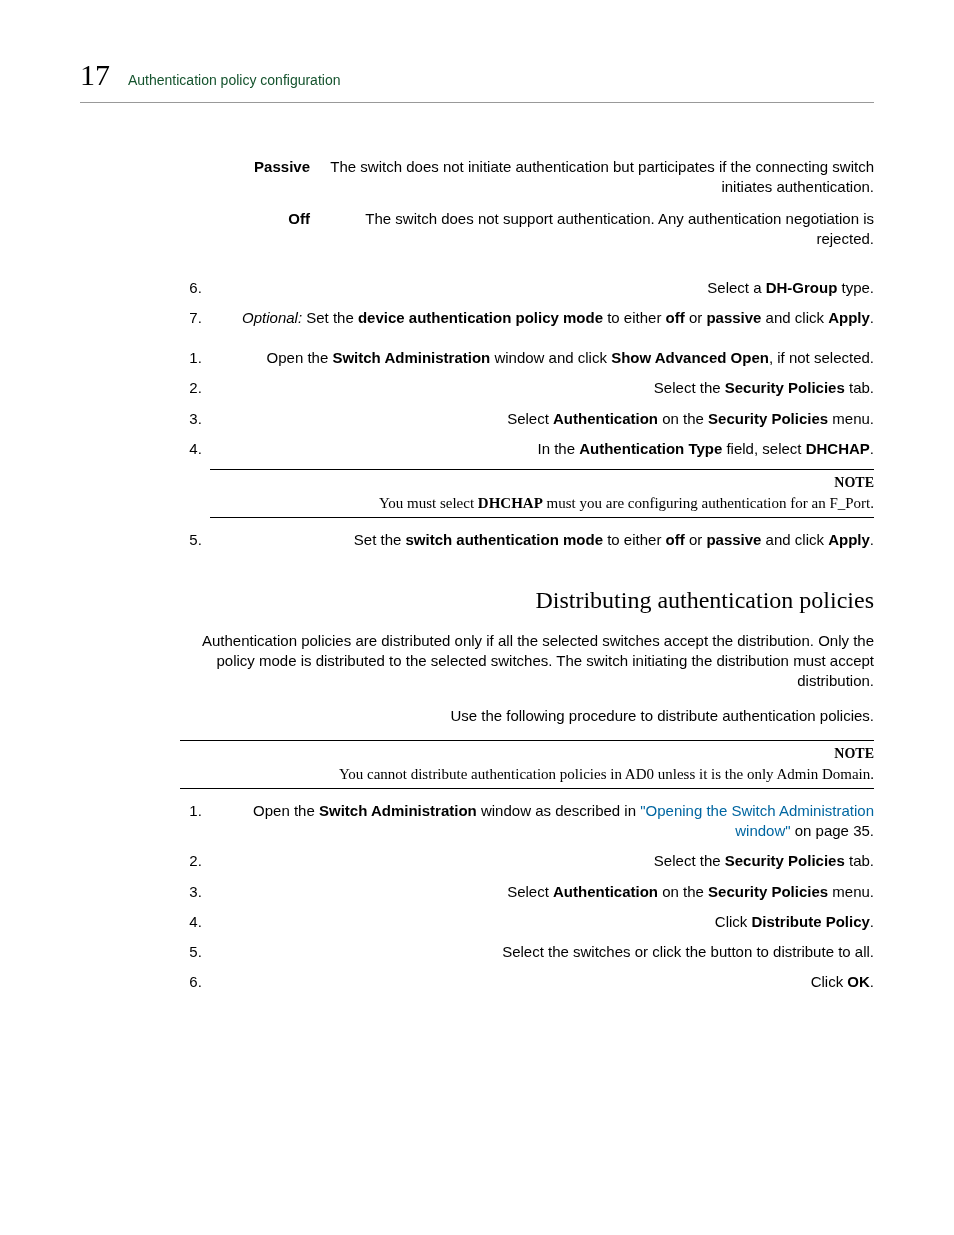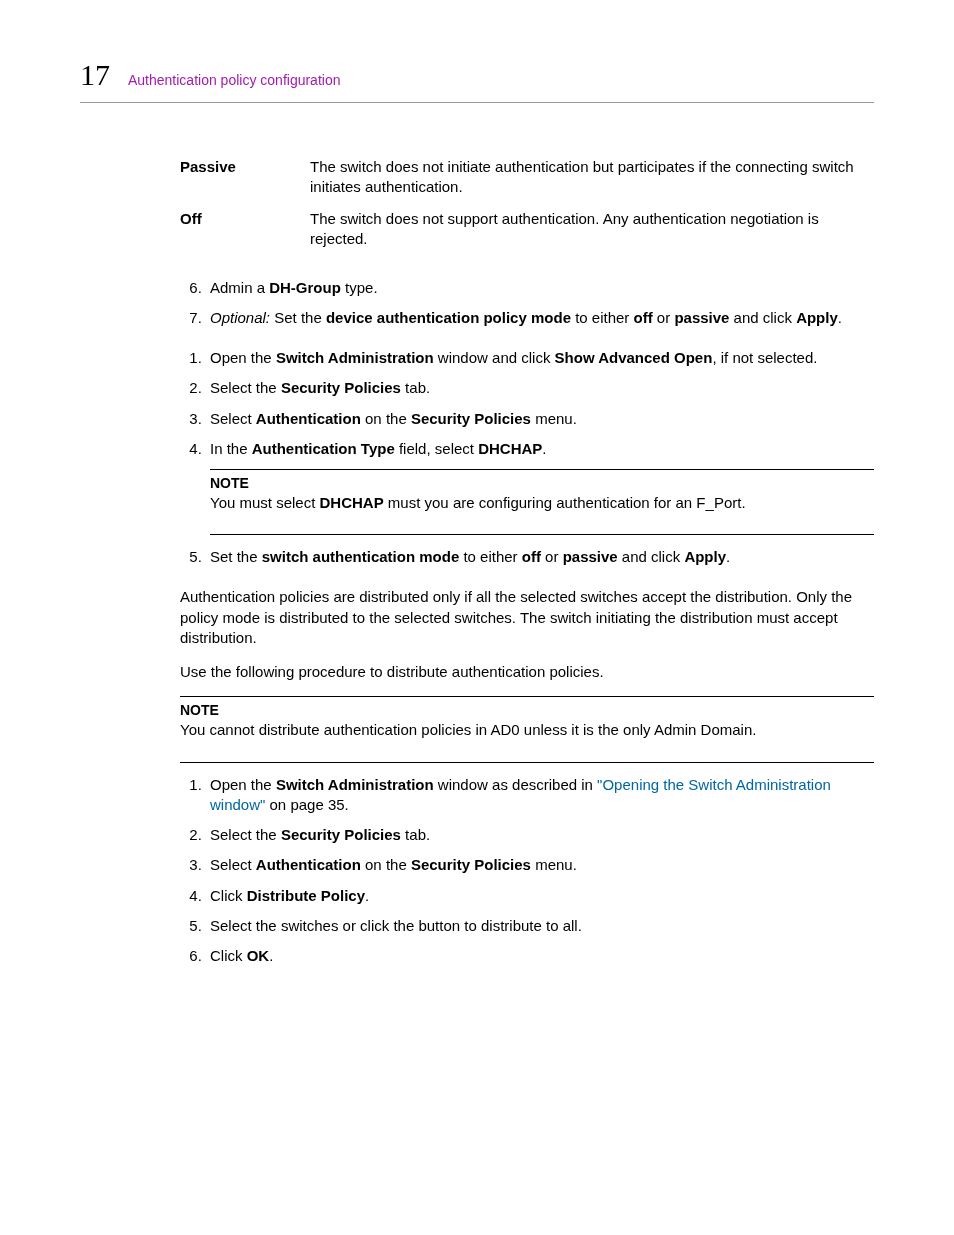--- a/index.html
+++ b/index.html
@@ -10,37 +10,38 @@
     color: #000;
     background: #fff;
     line-height: 1.35;
   }
   .page {
     width: 954px;
     height: 1235px;
     position: relative;
     box-sizing: border-box;
     padding: 55px 80px 60px 80px;
+    text-align: right;
   }
   .running-head {
     display: flex;
     align-items: baseline;
     gap: 18px;
     border-bottom: 1px solid #999;
     padding-bottom: 6px;
     margin-bottom: 48px;
   }
   .chapter-num {
     font-family: Georgia, 'Times New Roman', serif;
     font-size: 30px;
     font-weight: 400;
   }
   .running-title {
     font-size: 14px;
-    color: #a21caf;
+    color: #14532d;
   }
   .content {
     margin-left: 100px;
   }
   table.defs {
     border-collapse: collapse;
     margin-bottom: 22px;
     width: 100%;
   }
   table.defs td {
@@ -69,22 +70,23 @@
     font-size: 24px;
     margin: 34px 0 14px 0;
   }
   p {
     margin: 0 0 14px 0;
     font-size: 15px;
   }
   .note-box {
     border-top: 1px solid #000;
     border-bottom: 1px solid #000;
-    padding: 4px 0 21px 0;
+    padding: 4px 0 4px 0;
     margin: 4px 0 12px 0;
+    font-family: Liberation Serif, serif;
   }
   .note-box .note-head {
     font-weight: bold;
     font-size: 14px;
   }
   .inset-note {
     margin-left: 30px;
   }
   .link {
     color: #0066a1;
@@ -110,21 +112,21 @@
       </tr>
       <tr>
         <td class="term">Off</td>
         <td>The switch does not support authentication. Any authentication negotiation is rejected.</td>
       </tr>
     </tbody>
       </table>
 
     <ol start="6">
       <li>
-        <span>Admin a </span><span class="bold">DH-Group</span><span> type.</span>
+        <span>Select a </span><span class="bold">DH-Group</span><span> type.</span>
       </li>
       <li>
         <span class="italic">Optional: </span><span>Set the </span><span class="bold">device authentication policy mode</span><span> to either </span><span class="bold">off</span><span> or </span><span class="bold">passive</span><span> and click </span><span class="bold">Apply</span><span>.</span>
       </li>
     </ol>
 
 
     <ol>
       <li>
         <span>Open the </span><span class="bold">Switch Administration</span><span> window and click </span><span class="bold">Show Advanced Open</span><span>, if not selected.</span>
@@ -142,20 +144,21 @@
           <div>
             <span>You must select </span><span class="bold">DHCHAP</span><span> must you are configuring authentication for an F_Port.</span>
           </div>
         </div>
       </li>
       <li>
         <span>Set the </span><span class="bold">switch authentication mode</span><span> to either </span><span class="bold">off</span><span> or </span><span class="bold">passive</span><span> and click </span><span class="bold">Apply</span><span>.</span>
       </li>
     </ol>
 
+    <h2>Distributing authentication policies</h2>
     <p>Authentication policies are distributed only if all the selected switches accept the distribution. Only the policy mode is distributed to the selected switches. The switch initiating the distribution must accept distribution.</p>
     <p>Use the following procedure to distribute authentication policies.</p>
 
     <div class="note-box">
       <div class="note-head">NOTE</div>
       <div>You cannot distribute authentication policies in AD0 unless it is the only Admin Domain.</div>
     </div>
 
     <ol>
       <li>

